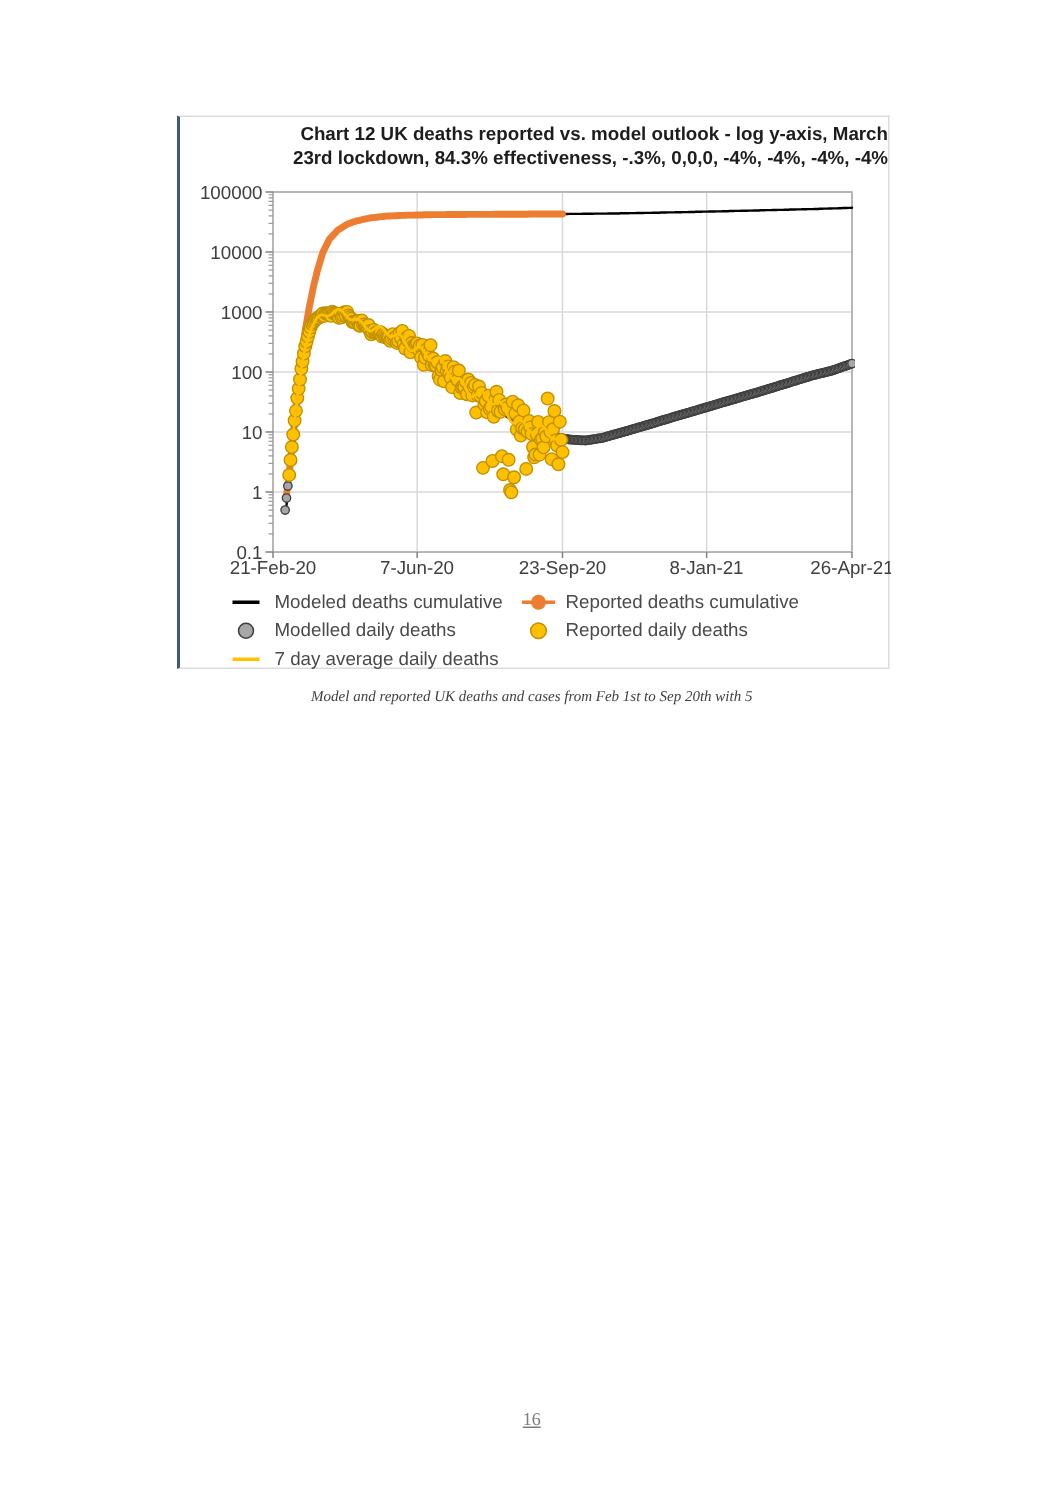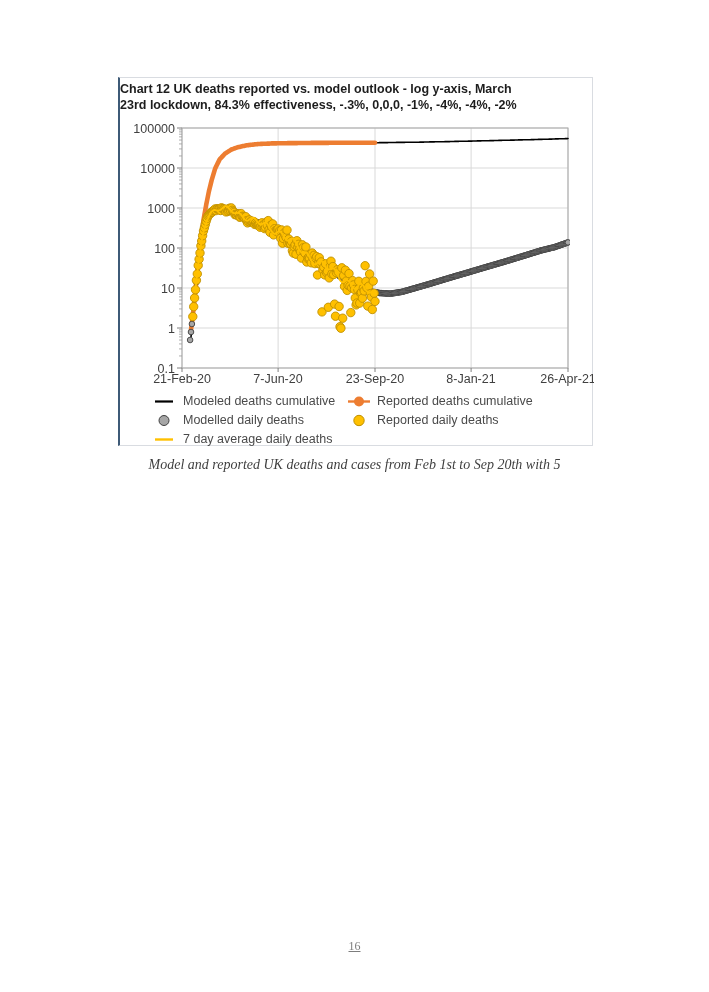--- a/index.html
+++ b/index.html
@@ -1,42 +1,42 @@
 <!DOCTYPE html>
 <html><head>
 <meta charset="utf-8">
 <style>
   html,body{margin:0;padding:0;background:#ffffff;}
   .page{position:relative;width:709px;height:992px;background:#ffffff;overflow:hidden;
         font-family:"Liberation Sans",sans-serif;}
   .chart-box{position:absolute;left:118px;top:77px;width:475px;height:369px;background:#fff;
         box-sizing:border-box;border-top:1px solid #d9dce1;border-right:1px solid #d9dce1;
         border-bottom:1px solid #d9dce1;border-left:2px solid #3e5a77;}
-  .chart-title{position:absolute;top:4px;left:0;right:0;text-align:left;
+  .chart-title{position:absolute;top:4px;left:0;right:0;text-align:right;
         font-size:12.5px;font-weight:700;color:#1d1d1d;line-height:15.5px;}
   #plot-svg{position:absolute;left:0;top:37px;}
   .tick-label{font-family:"Liberation Sans",sans-serif;font-size:12.5px;fill:#404040;}
   .legend-item{position:absolute;display:flex;align-items:center;gap:7px;
         font-size:12.5px;color:#4a4a4a;white-space:nowrap;height:16px;}
   .caption{position:absolute;top:456px;left:0;width:709px;text-align:center;
-        font-family:"Liberation Serif",serif;font-style:italic;font-size:14px;
+        font-family:"Liberation Serif",serif;font-style:italic;font-size:10px;
         color:#3f3f3f;line-height:18.5px;}
   .page-number{position:absolute;top:939px;left:0;width:709px;text-align:center;
         font-family:"Liberation Serif",serif;font-size:12px;color:#7d7d7d;text-decoration:underline;}
 </style>
 </head>
 <body>
 
 <div class="page">
 
   <div class="chart-box">
 
     <div class="chart-title">
       <div>Chart 12 UK deaths reported vs. model outlook - log y-axis, March</div>
-      <div>23rd lockdown, 84.3% effectiveness, -.3%, 0,0,0, -1%, -4%, -4%, -2%</div>
+      <div>23rd lockdown, 84.3% effectiveness, -.3%, 0,0,0, -4%, -4%, -4%, -4%</div>
     </div>
 
     <svg id="plot-svg" width="474" height="276" viewBox="0 0 474 276">
       <defs>
         <clipPath id="plotclip">
             <rect x="61" y="12" width="389" height="242"></rect>
           </clipPath>
       </defs>
       <rect x="62" y="13" width="386" height="240" fill="#ffffff" stroke="none"></rect>
       <g id="grid-layer">

